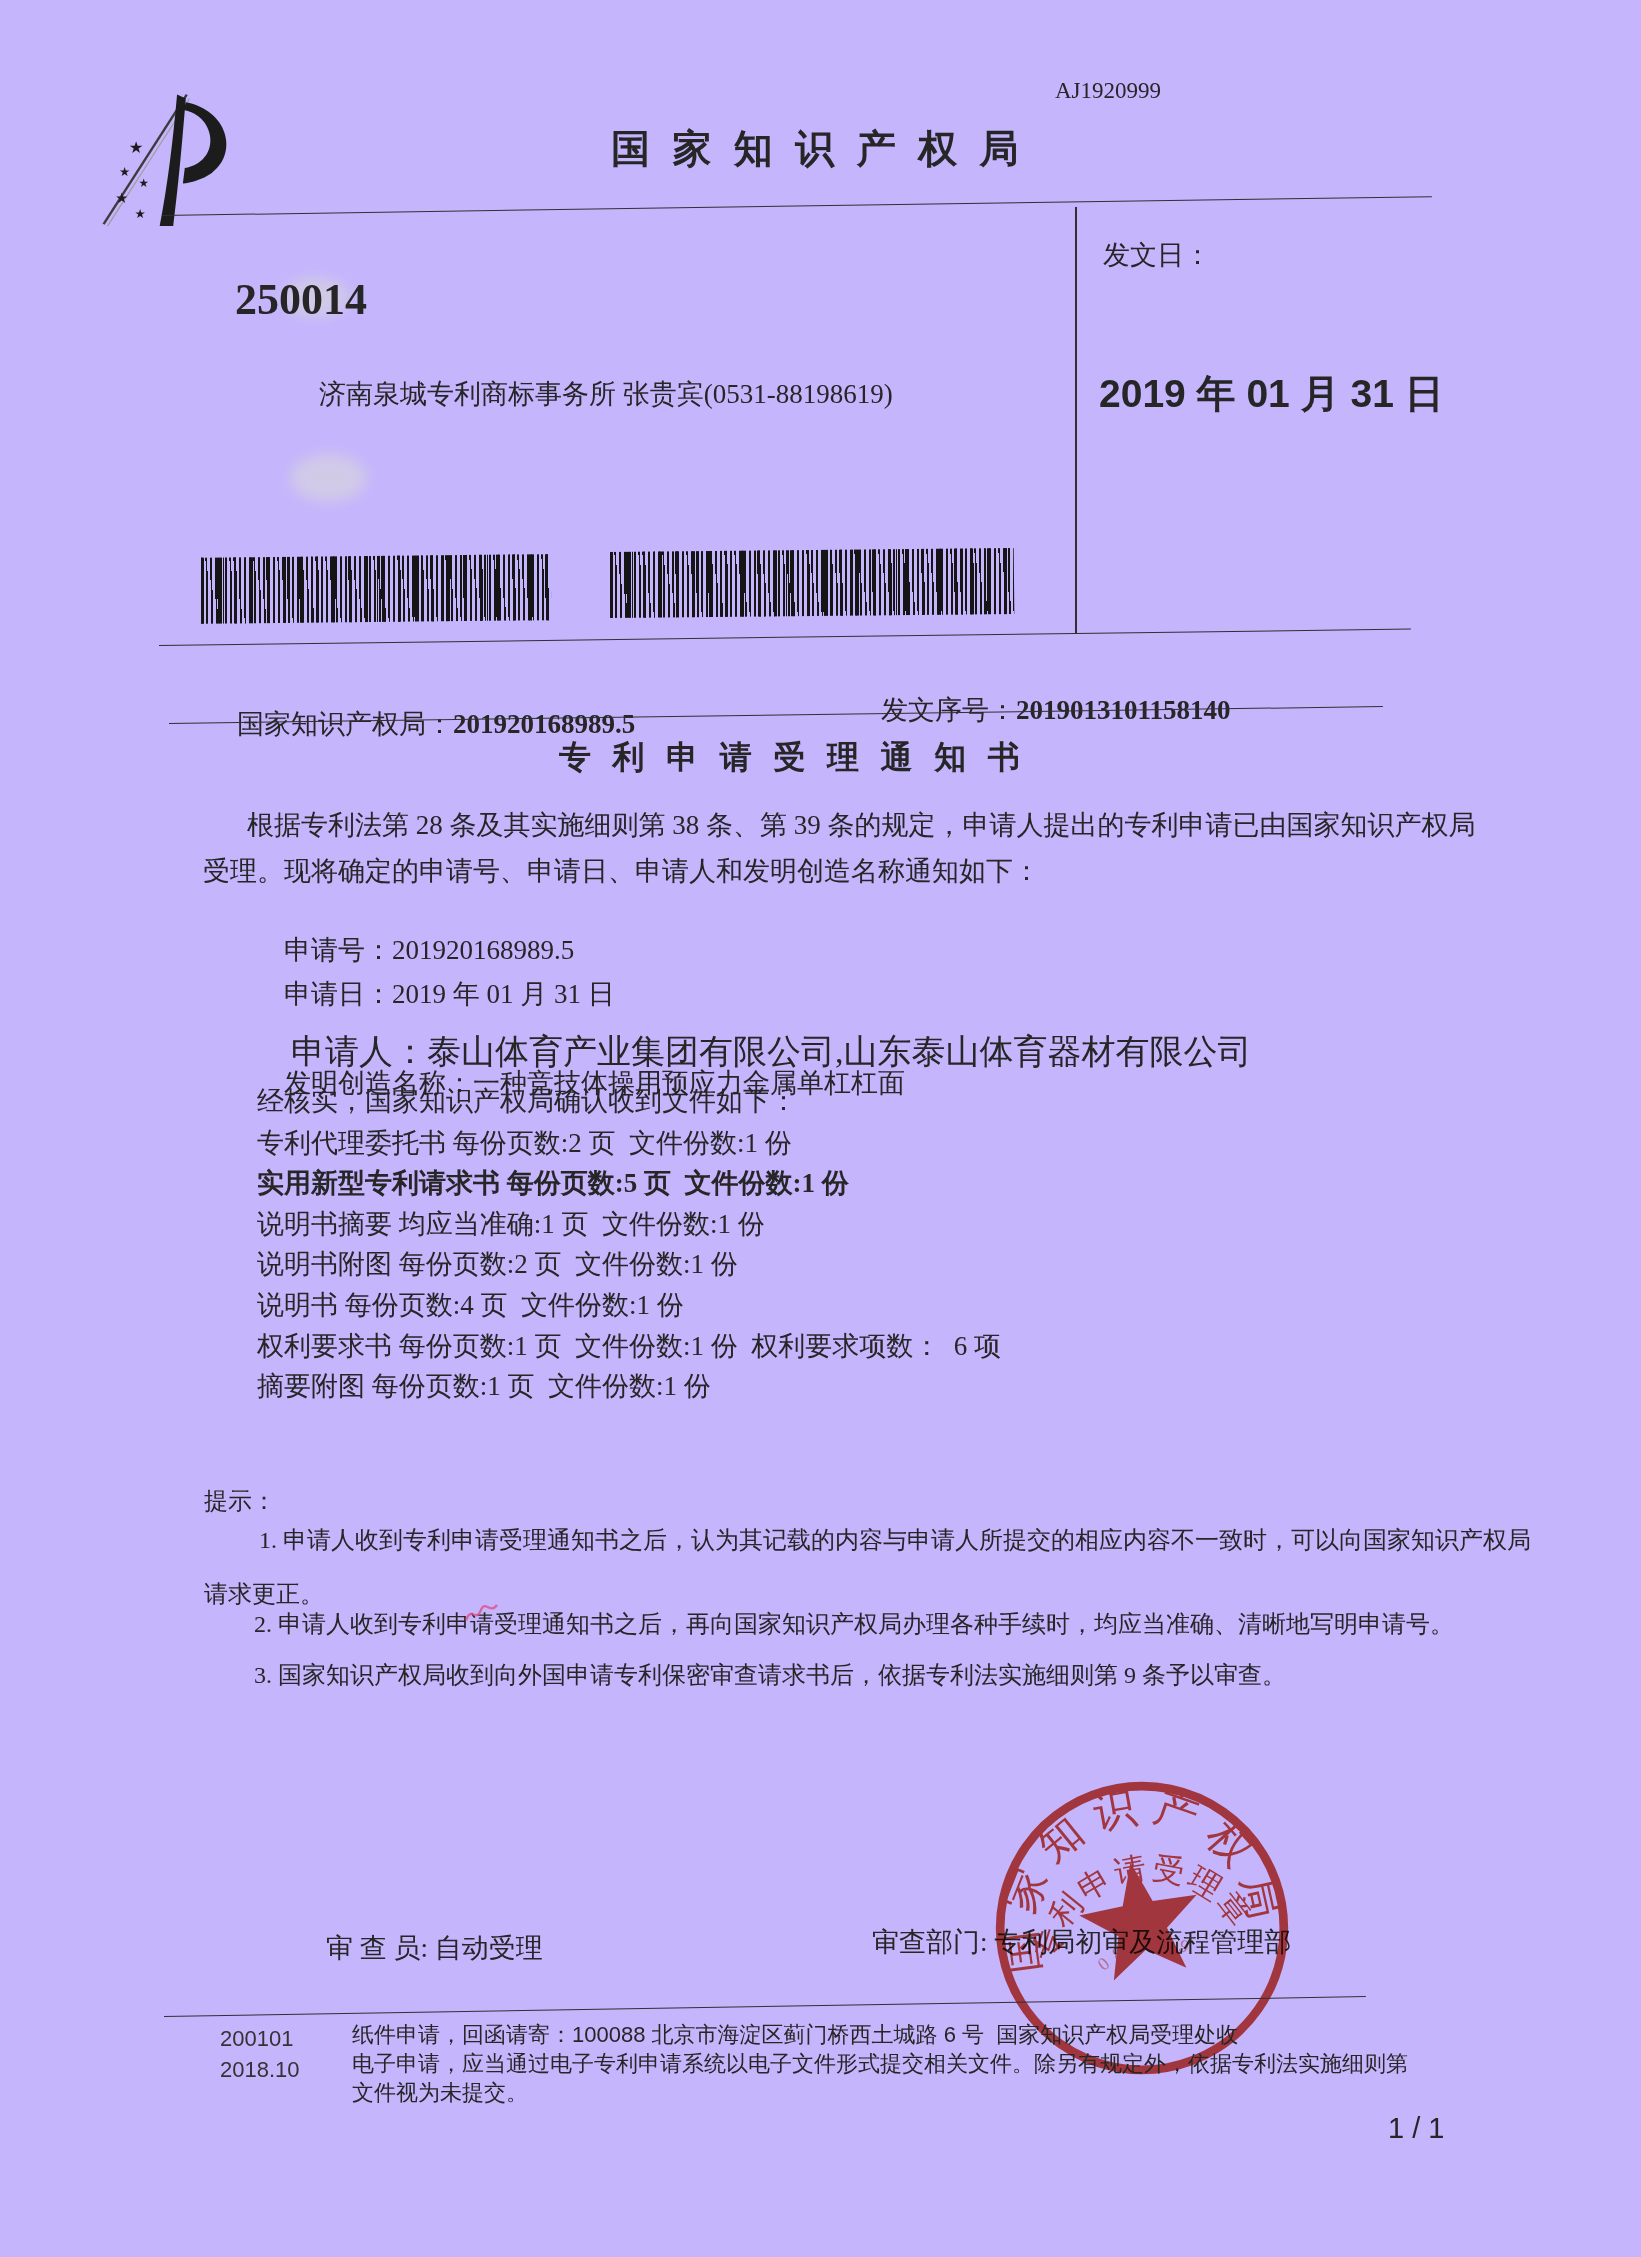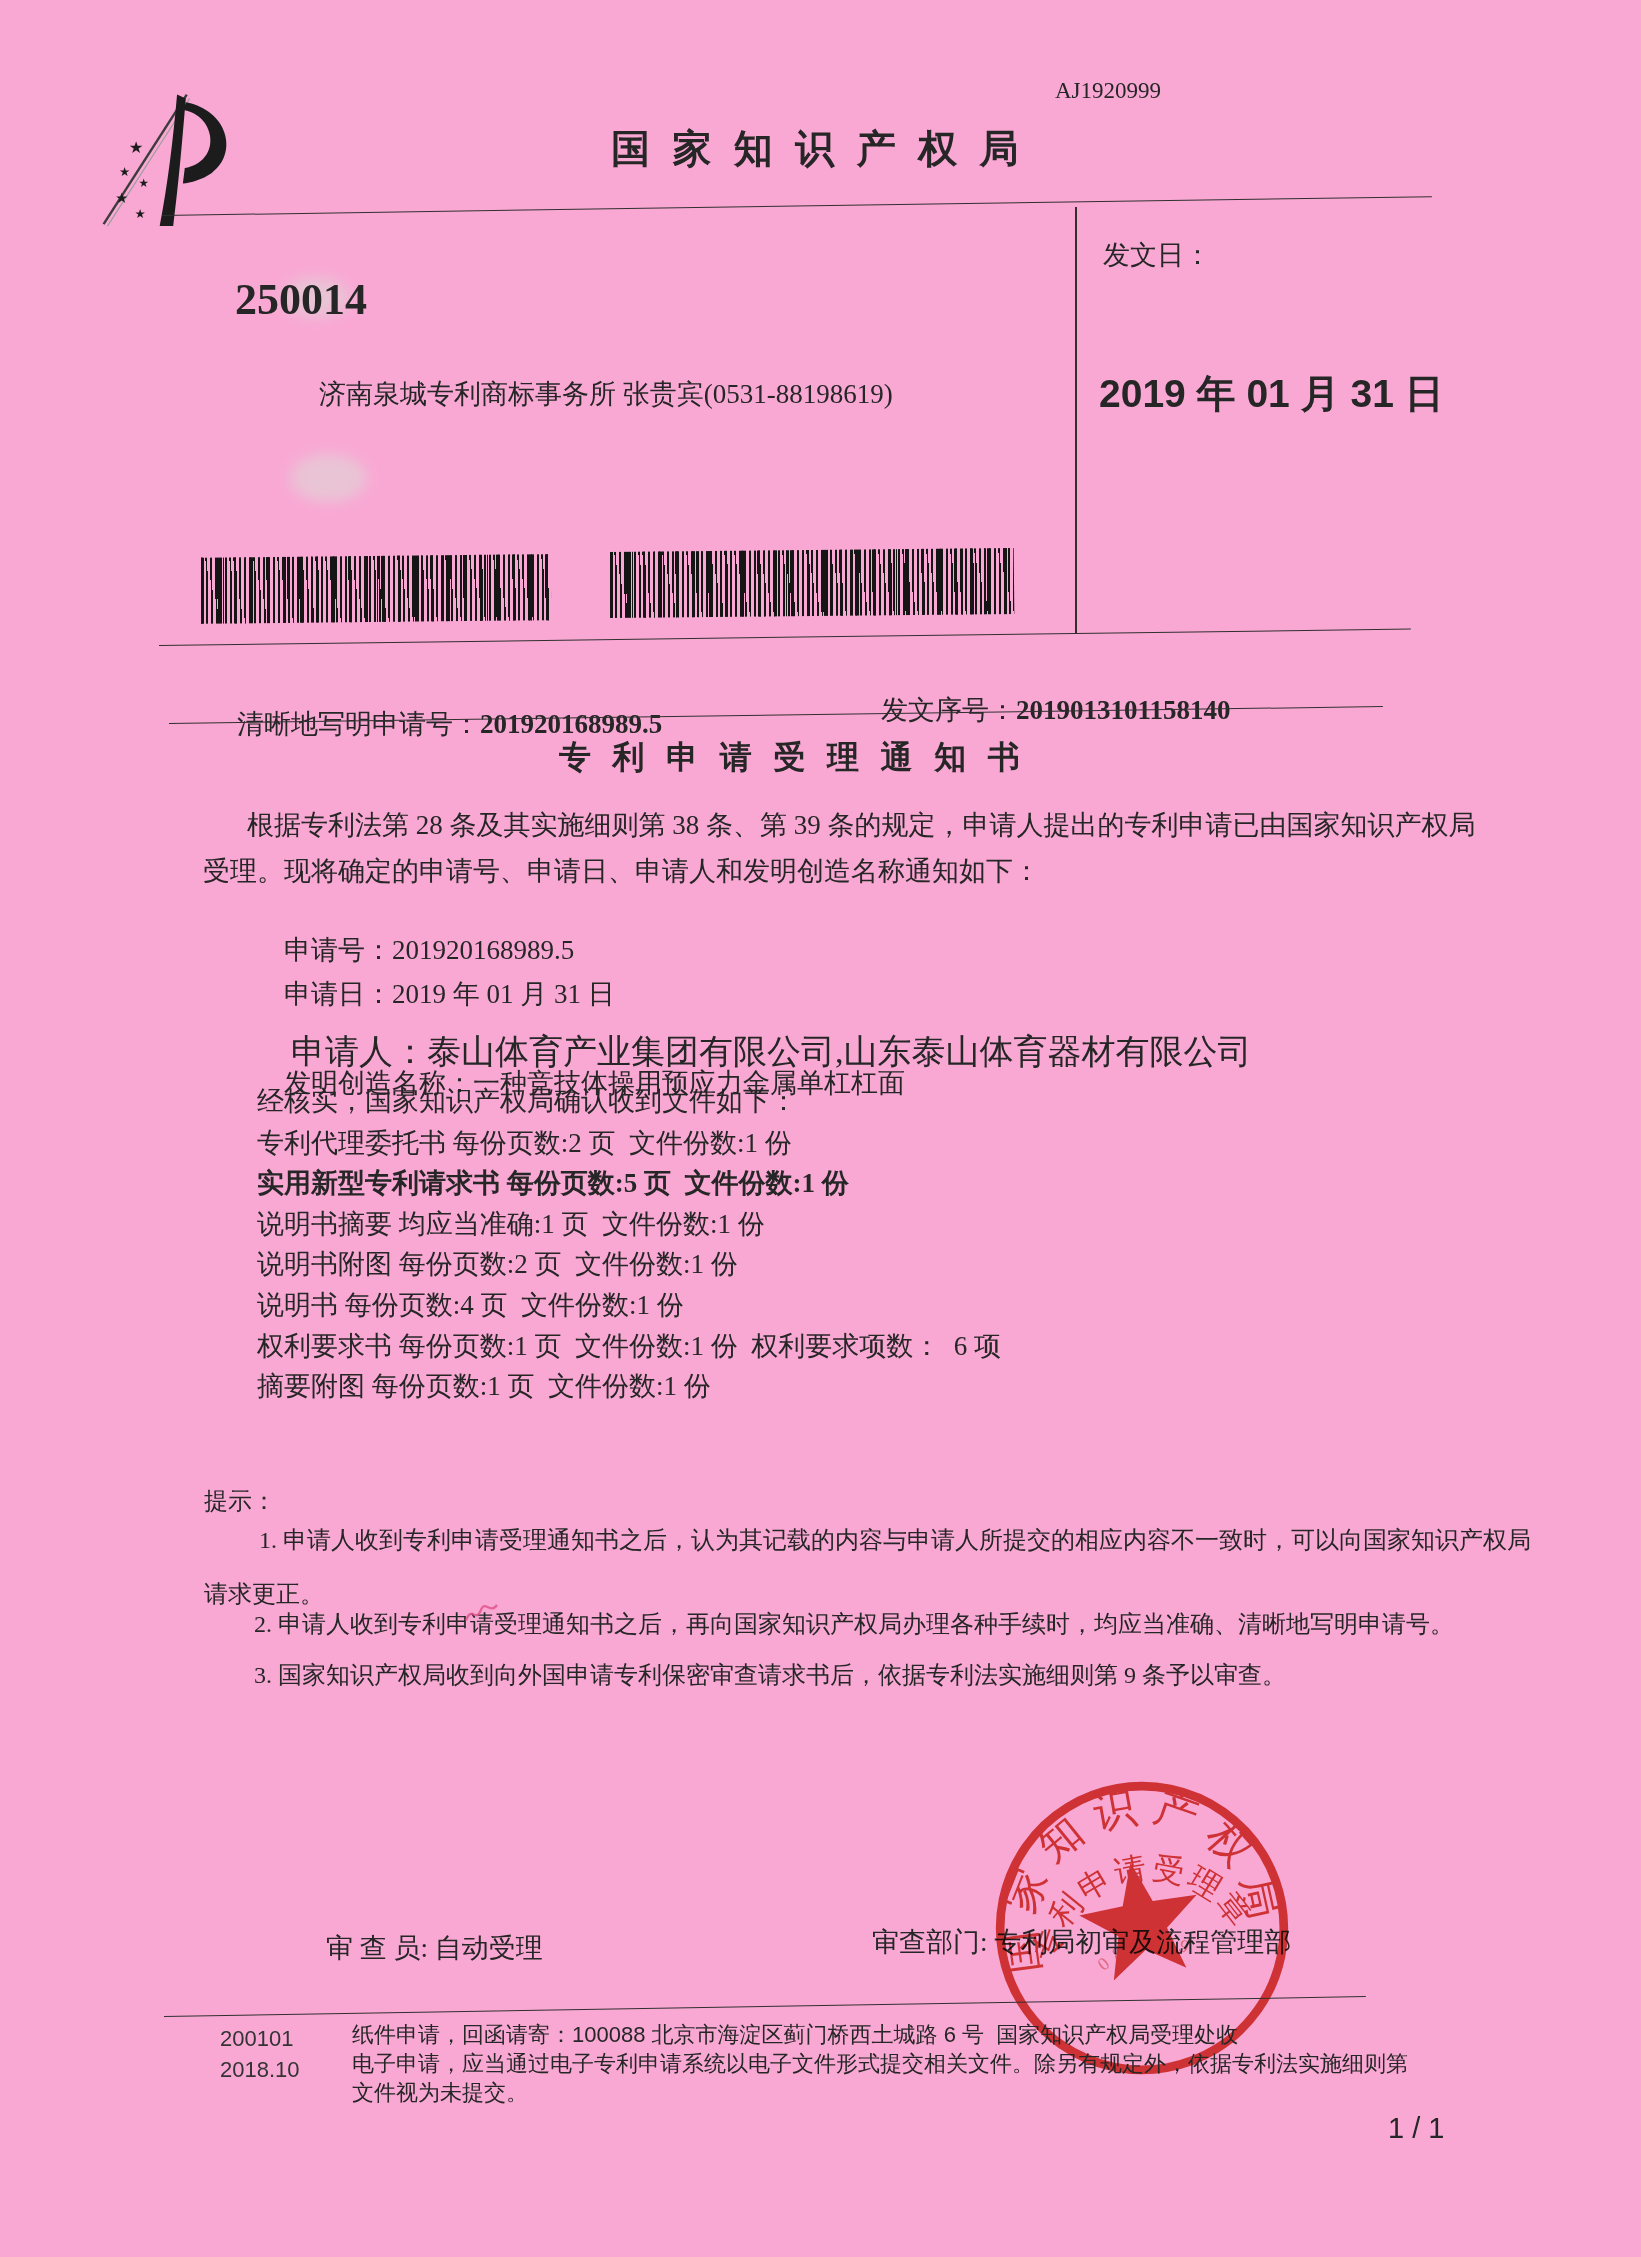--- a/index.html
+++ b/index.html
@@ -1,18 +1,18 @@
 <!DOCTYPE html>
 <html><head>
 <meta charset="utf-8">
 <style>
   html,body { margin:0; padding:0; background:#e9e9e6; }
   .page {
     position:relative; width:1641px; height:2257px; margin:0 auto;
-    background:#f9a8d4; overflow:hidden;
+    background:#c4b5fd; overflow:hidden;
     font-family:"Liberation Serif","DejaVu Serif",serif; color:#262626;
   }
   .t { position:absolute; white-space:pre; line-height:1.2; }
   .sans { font-family:"Liberation Sans","DejaVu Sans",sans-serif; }
   .b { font-weight:bold; }
   .line { position:absolute; height:0; border-top:1.9px solid #303030; transform-origin:left center; }
   .vline { position:absolute; width:1.9px; background:#303030; }
   .barcode {
     position:absolute;
     background-image:
@@ -61,21 +61,21 @@
 
   <div class="t b" style="left:235px;top:274px;font-size:44px;">250014</div>
   <div class="t" style="left:319px;top:378px;font-size:27px;">济南泉城专利商标事务所 张贵宾(0531-88198619)</div>
 
   <div class="barcode" style="left:201px;top:556px;width:350px;height:66px;"></div>
   <div class="barcode" style="left:610px;top:550px;width:404px;height:66px;"></div>
 
   <div class="line" style="left:159px;top:645px;width:1252px;transform:rotate(-0.75deg);"></div>
 
   <div class="t" style="left:210px;top:676px;font-size:27px;">
-    <span>清晰地写明申请号：</span><span class="b">201920168989.5</span>
+    <span>国家知识产权局：</span><span class="b">201920168989.5</span>
   </div>
   <div class="t" style="left:854px;top:662px;font-size:27px;">
     <span>发文序号：</span><span class="b">2019013101158140</span>
   </div>
 
   <div class="line" style="left:169px;top:723px;width:1214px;transform:rotate(-0.8deg);"></div>
 
   <div class="t b" style="left:559px;top:738px;font-size:32px;letter-spacing:6.8px;">专 利 申 请 受 理 通 知 书</div>
 
   <div class="t" style="left:247px;top:809px;font-size:27px;">根据专利法第 28 条及其实施细则第 38 条、第 39 条的规定，申请人提出的专利申请已由国家知识产权局</div>

